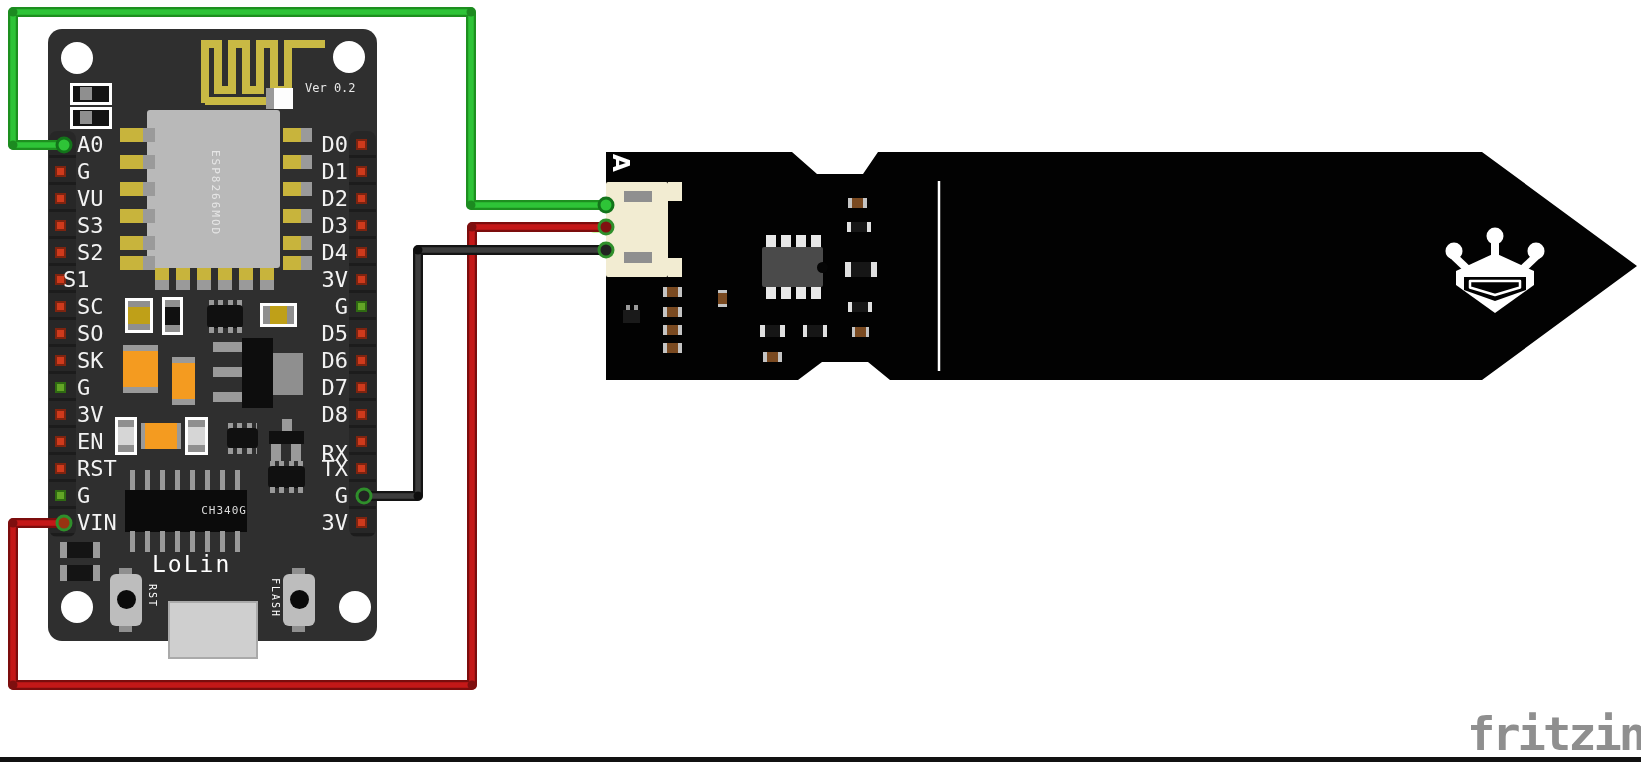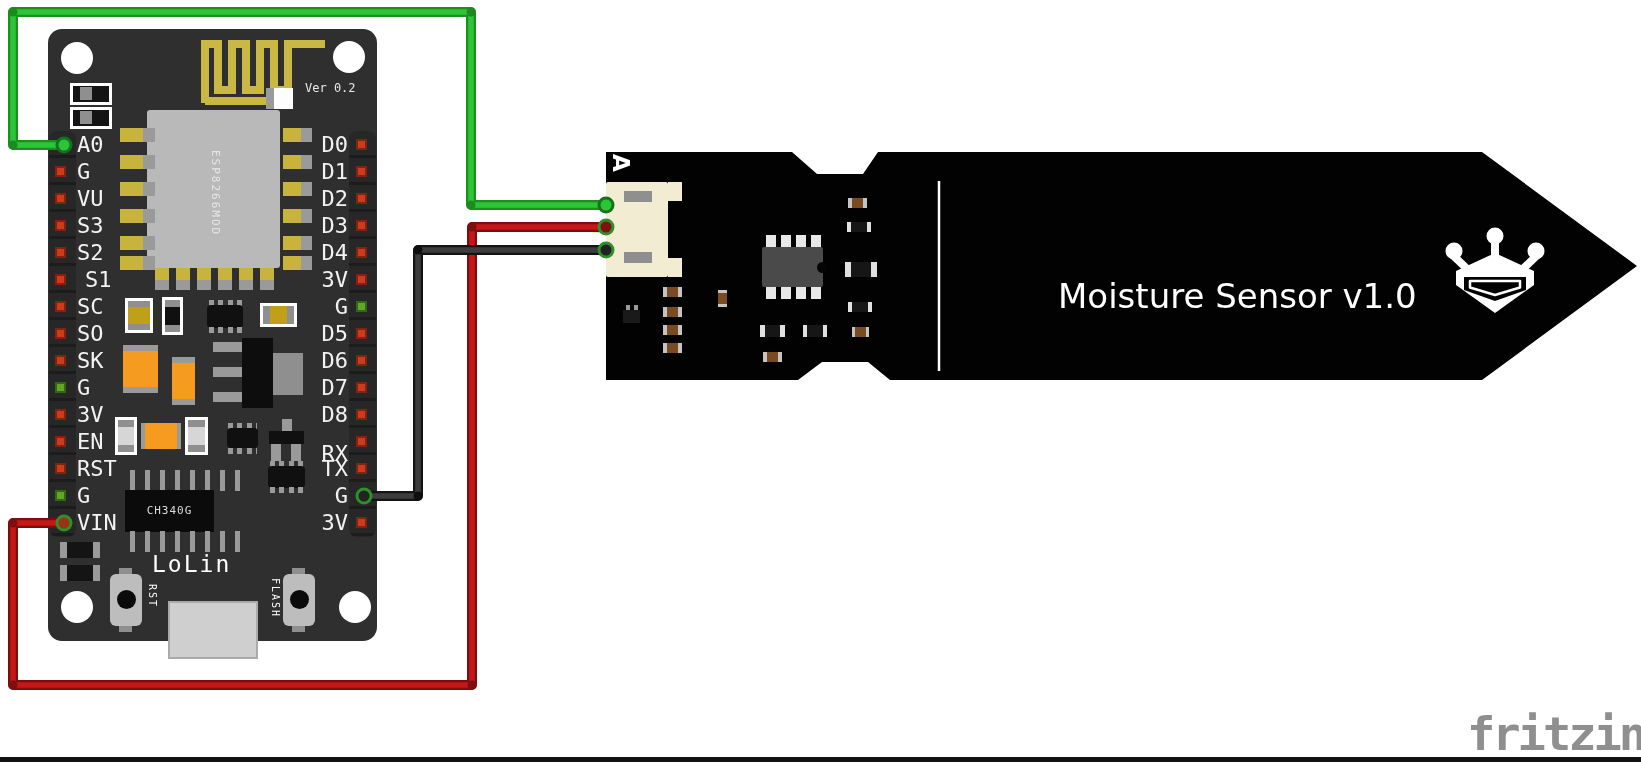--- a/index.html
+++ b/index.html
@@ -68,21 +68,21 @@
   <div class="c iclegs" style="left:228px;top:448px;width:29px;height:6px;"></div>
   <div class="c" style="left:282px;top:419px;width:10px;height:13px;background:#9a9a9a;"></div>
   <div class="c" style="left:269px;top:431px;width:35px;height:13px;background:#101010;"></div>
   <div class="c" style="left:271px;top:444px;width:10px;height:17px;background:#9a9a9a;"></div>
   <div class="c" style="left:291px;top:444px;width:10px;height:17px;background:#9a9a9a;"></div>
   <div class="c iclegs" style="left:270px;top:461px;width:33px;height:6px;"></div>
   <div class="c" style="left:268px;top:466px;width:37px;height:22px;background:#101010;border-radius:4px;"></div>
   <div class="c iclegs" style="left:270px;top:487px;width:33px;height:6px;"></div>
 
   <div class="c" style="left:130px;top:470px;width:112px;height:21px;background:repeating-linear-gradient(90deg,#9a9a9a 0 5px,transparent 5px 15px);"></div>
-  <div class="c mono" style="left:125px;top:490px;width:89px;height:42px;background:#0b0b0b;color:#dcdcdc;font-size:11px;line-height:42px;text-align:center;letter-spacing:1px;">CH340G</div>
+  <div class="c mono" style="left:125px;top:490px;width:122px;height:42px;background:#0b0b0b;color:#dcdcdc;font-size:11px;line-height:42px;text-align:right;letter-spacing:1px;">CH340G</div>
   <div class="c" style="left:130px;top:531px;width:112px;height:21px;background:repeating-linear-gradient(90deg,#9a9a9a 0 5px,transparent 5px 15px);"></div>
 
   <div class="c" style="left:60px;top:542px;width:40px;height:16px;background:linear-gradient(90deg,#9a9a9a 0 18%,#141414 18% 82%,#9a9a9a 82%);"></div>
   <div class="c" style="left:60px;top:565px;width:40px;height:16px;background:linear-gradient(90deg,#9a9a9a 0 18%,#141414 18% 82%,#9a9a9a 82%);"></div>
 
   <div class="c mono" style="left:152px;top:551px;width:90px;height:26px;font-size:23px;color:#fff;letter-spacing:2px;">LoLin</div>
 
   <div class="c" style="left:119px;top:568px;width:13px;height:8px;background:#8f8f8f;"></div>
   <div class="c" style="left:119px;top:624px;width:13px;height:8px;background:#8f8f8f;"></div>
   <div class="c" style="left:110px;top:574px;width:32px;height:52px;background:#bdbdbd;border-radius:6px;"></div>
@@ -101,21 +101,21 @@
       <div class="c pinlbl" style="left:77px;top:132px;width:70px;height:26px;line-height:26px;">A0</div>
       <div class="c" style="left:55px;top:166px;width:11px;height:11px;background:#cf3a1c;border:2px solid #7e2410;"></div>
       <div class="c pinlbl" style="left:77px;top:159px;width:70px;height:26px;line-height:26px;">G</div>
       <div class="c" style="left:55px;top:193px;width:11px;height:11px;background:#cf3a1c;border:2px solid #7e2410;"></div>
       <div class="c pinlbl" style="left:77px;top:186px;width:70px;height:26px;line-height:26px;">VU</div>
       <div class="c" style="left:55px;top:220px;width:11px;height:11px;background:#cf3a1c;border:2px solid #7e2410;"></div>
       <div class="c pinlbl" style="left:77px;top:213px;width:70px;height:26px;line-height:26px;">S3</div>
       <div class="c" style="left:55px;top:247px;width:11px;height:11px;background:#cf3a1c;border:2px solid #7e2410;"></div>
       <div class="c pinlbl" style="left:77px;top:240px;width:70px;height:26px;line-height:26px;">S2</div>
       <div class="c" style="left:55px;top:274px;width:11px;height:11px;background:#cf3a1c;border:2px solid #7e2410;"></div>
-      <div class="c pinlbl" style="left:85px;top:267px;width:70px;height:26px;line-height:26px;">S1</div>
+      <div class="c pinlbl" style="left:63px;top:267px;width:70px;height:26px;line-height:26px;">S1</div>
       <div class="c" style="left:55px;top:301px;width:11px;height:11px;background:#cf3a1c;border:2px solid #7e2410;"></div>
       <div class="c pinlbl" style="left:77px;top:294px;width:70px;height:26px;line-height:26px;">SC</div>
       <div class="c" style="left:55px;top:328px;width:11px;height:11px;background:#cf3a1c;border:2px solid #7e2410;"></div>
       <div class="c pinlbl" style="left:77px;top:321px;width:70px;height:26px;line-height:26px;">SO</div>
       <div class="c" style="left:55px;top:355px;width:11px;height:11px;background:#cf3a1c;border:2px solid #7e2410;"></div>
       <div class="c pinlbl" style="left:77px;top:348px;width:70px;height:26px;line-height:26px;">SK</div>
       <div class="c" style="left:55px;top:382px;width:11px;height:11px;background:#63a526;border:2px solid #2f6a12;"></div>
       <div class="c pinlbl" style="left:77px;top:375px;width:70px;height:26px;line-height:26px;">G</div>
       <div class="c" style="left:55px;top:409px;width:11px;height:11px;background:#cf3a1c;border:2px solid #7e2410;"></div>
       <div class="c pinlbl" style="left:77px;top:402px;width:70px;height:26px;line-height:26px;">3V</div>
@@ -236,21 +236,20 @@
   <div class="c smd-brv" style="left:718px;top:290px;width:9px;height:17px;"></div>
   <div class="c smd-bh" style="left:760px;top:325px;width:25px;height:12px;"></div>
   <div class="c smd-bh" style="left:803px;top:325px;width:24px;height:12px;"></div>
   <div class="c smd-brh" style="left:763px;top:352px;width:19px;height:10px;"></div>
   <div class="c smd-brh" style="left:848px;top:198px;width:19px;height:10px;"></div>
   <div class="c smd-bh" style="left:847px;top:222px;width:24px;height:10px;"></div>
   <div class="c smd-bh" style="left:845px;top:262px;width:32px;height:15px;"></div>
   <div class="c smd-bh" style="left:848px;top:302px;width:24px;height:10px;"></div>
   <div class="c smd-brh" style="left:852px;top:327px;width:17px;height:10px;"></div>
 
-  <div class="c" style="left:1058px;top:276px;font-size:34px;color:#fff;white-space:nowrap;">Moisture Sensor v1.0</div>
 
   <svg class="c" style="left:1442px;top:227px;" width="106" height="92" viewBox="0 0 106 92">
     <g fill="#ffffff">
       <circle cx="12" cy="24" r="8.5"></circle>
       <circle cx="53" cy="9" r="8.5"></circle>
       <circle cx="94" cy="24" r="8.5"></circle>
       <path d="M12,24 L33,44 L28,50 L7,30 Z"></path>
       <path d="M49,9 h8 V36 h-8 Z"></path>
       <path d="M94,24 L73,44 L78,50 L99,30 Z"></path>
       <polygon points="14,44 53,26 92,44 92,58 53,86 14,58"></polygon>

